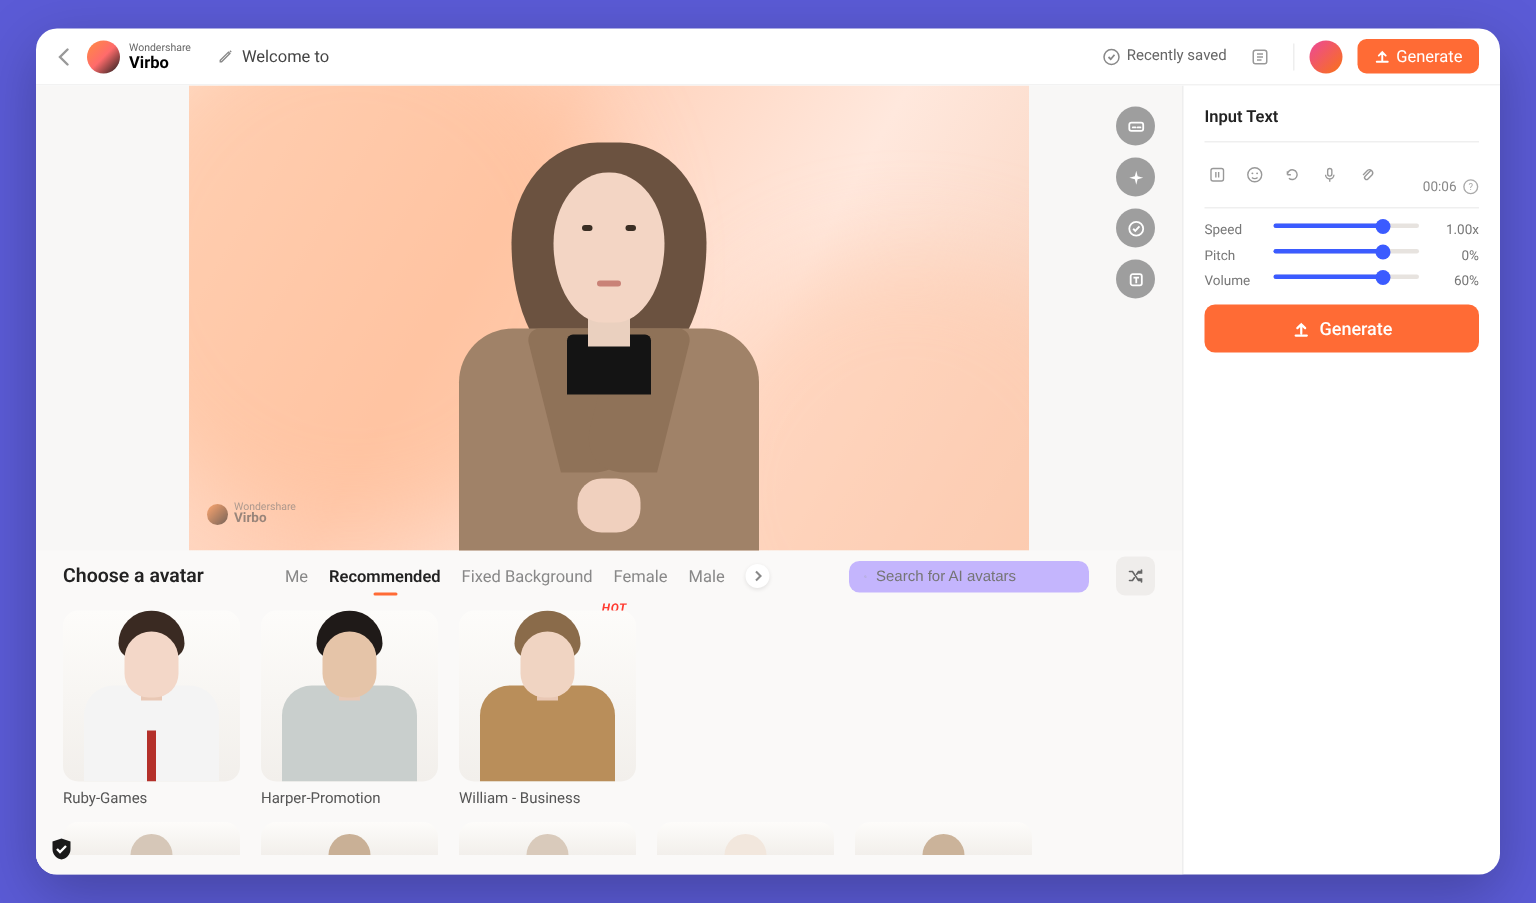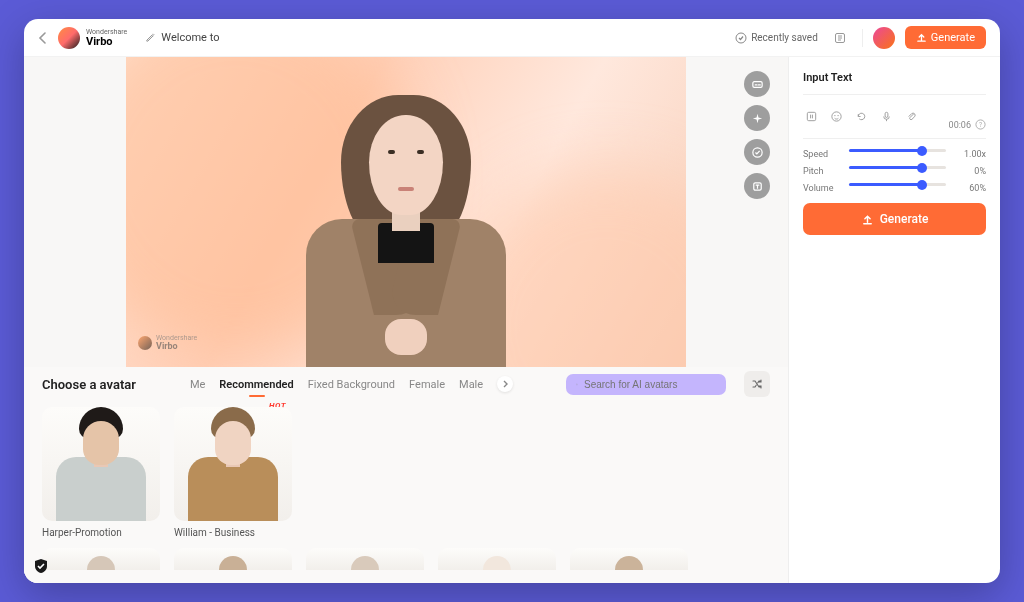--- a/index.html
+++ b/index.html
@@ -406,20 +406,32 @@
             <svg width="14" height="14" viewBox="0 0 14 14">
                 <path d="M3 4h2l4 6h2M11 4h-2l-1.2 1.8M3 10h2l1.2-1.8M11 3v2h-2M11 11v-2h-2" stroke="#666" stroke-width="1.1" fill="none" stroke-linecap="round"></path>
               </svg>
           </div>
         </div>
 
         <div class="avatar-row" id="avatar-grid">
             <div class="avatar-card">
               <div class="avatar-thumb">
                 <div class="mini">
+                  <div class="m-hair" style="background:#3a2a22"></div>
+                  <div class="m-body" style="background:#f4f4f4"></div>
+                  <div class="m-neck"></div>
+                  <div class="m-head" style="background:#f3d7c8"></div>
+                  <div style="position:absolute;bottom:0;left:50%;transform:translateX(-50%);width:6px;height:34px;background:#b4302a;"></div>
+                </div>
+              </div>
+              <div class="avatar-name">Ruby-Games</div>
+            </div>
+            <div class="avatar-card">
+              <div class="avatar-thumb">
+                <div class="mini">
                   <div class="m-hair" style="background:#1f1a18"></div>
                   <div class="m-body" style="background:#c9cfcd"></div>
                   <div class="m-neck"></div>
                   <div class="m-head" style="background:#e5c4a8"></div>
                 </div>
               </div>
               <div class="avatar-name">Harper-Promotion</div>
             </div>
             <div class="avatar-card">
               <div class="hot-badge">HOT</div>

